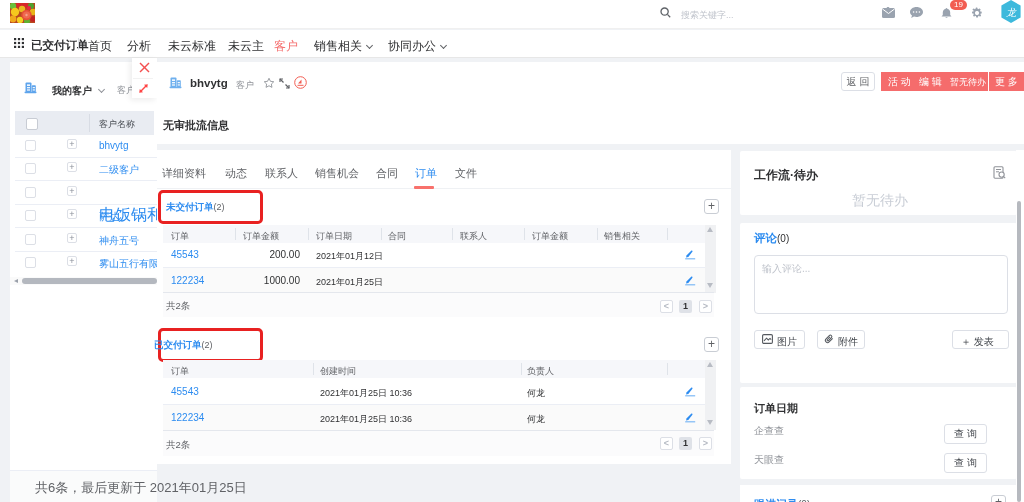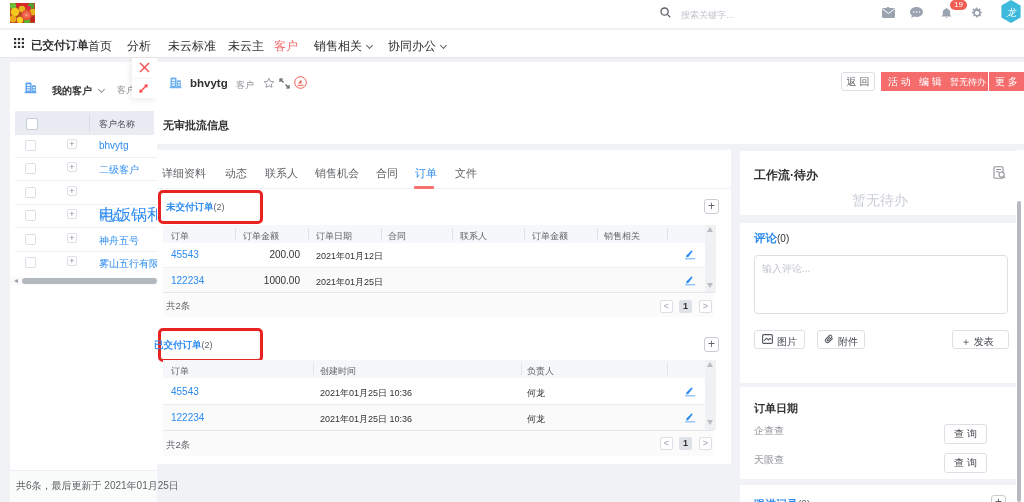--- a/index.html
+++ b/index.html
@@ -151,21 +151,21 @@
   <div class="chk" style="left:25px;top:257px;"></div>
     <div class="plusbox" style="left:67px;top:256px;">+</div>
     <div class="abs blue" style="left:99px;top:257px;font-size:10px;white-space:nowrap;">雾山五行有限</div>
 </div>
 
 <div class="abs" style="left:10px;top:277px;width:147px;height:8px;background:#fafafa;"></div>
 <div class="abs" style="left:14px;top:279px;width:0;height:0;border-top:2.5px solid transparent;border-bottom:2.5px solid transparent;border-right:4px solid #9aa0aa;"></div>
 <div class="abs" style="left:22px;top:278px;width:135px;height:6px;background:#b4b8bf;border-radius:3px;"></div>
 
 <div class="abs" style="left:10px;top:470px;width:147px;height:32px;background:#fafbfb;border-top:1px solid #ebeef5;"></div>
-<div class="abs g6" style="left:16px;top:479px;font-size:10px;">共6条，最后更新于 2021年01月25日</div>
+<div class="abs g6" style="left:35px;top:479px;font-size:13px;">共6条，最后更新于 2021年01月25日</div>
 
 <div class="card" style="left:132px;top:58px;width:25px;height:40px;box-shadow:-2px 2px 6px rgba(0,0,0,0.08);"></div>
 <svg class="abs" style="left:139px;top:62px;" width="11" height="11" viewBox="0 0 11 11">
   <line x1="1" y1="1" x2="10" y2="10" stroke="#f45050" stroke-width="1.4"></line>
   <line x1="10" y1="1" x2="1" y2="10" stroke="#f45050" stroke-width="1.4"></line>
 </svg>
 <div class="abs" style="left:133px;top:77.5px;width:20px;height:1px;background:#f2f2f2;"></div>
 <svg class="abs" style="left:138px;top:83px;" width="11" height="11" viewBox="0 0 11 11">
   <line x1="2.8" y1="8.2" x2="8.2" y2="2.8" stroke="#f44" stroke-width="1.4"></line>
   <path d="M9.8 1.2 L9.2 5 L6 1.8 Z" fill="#f44"></path>

